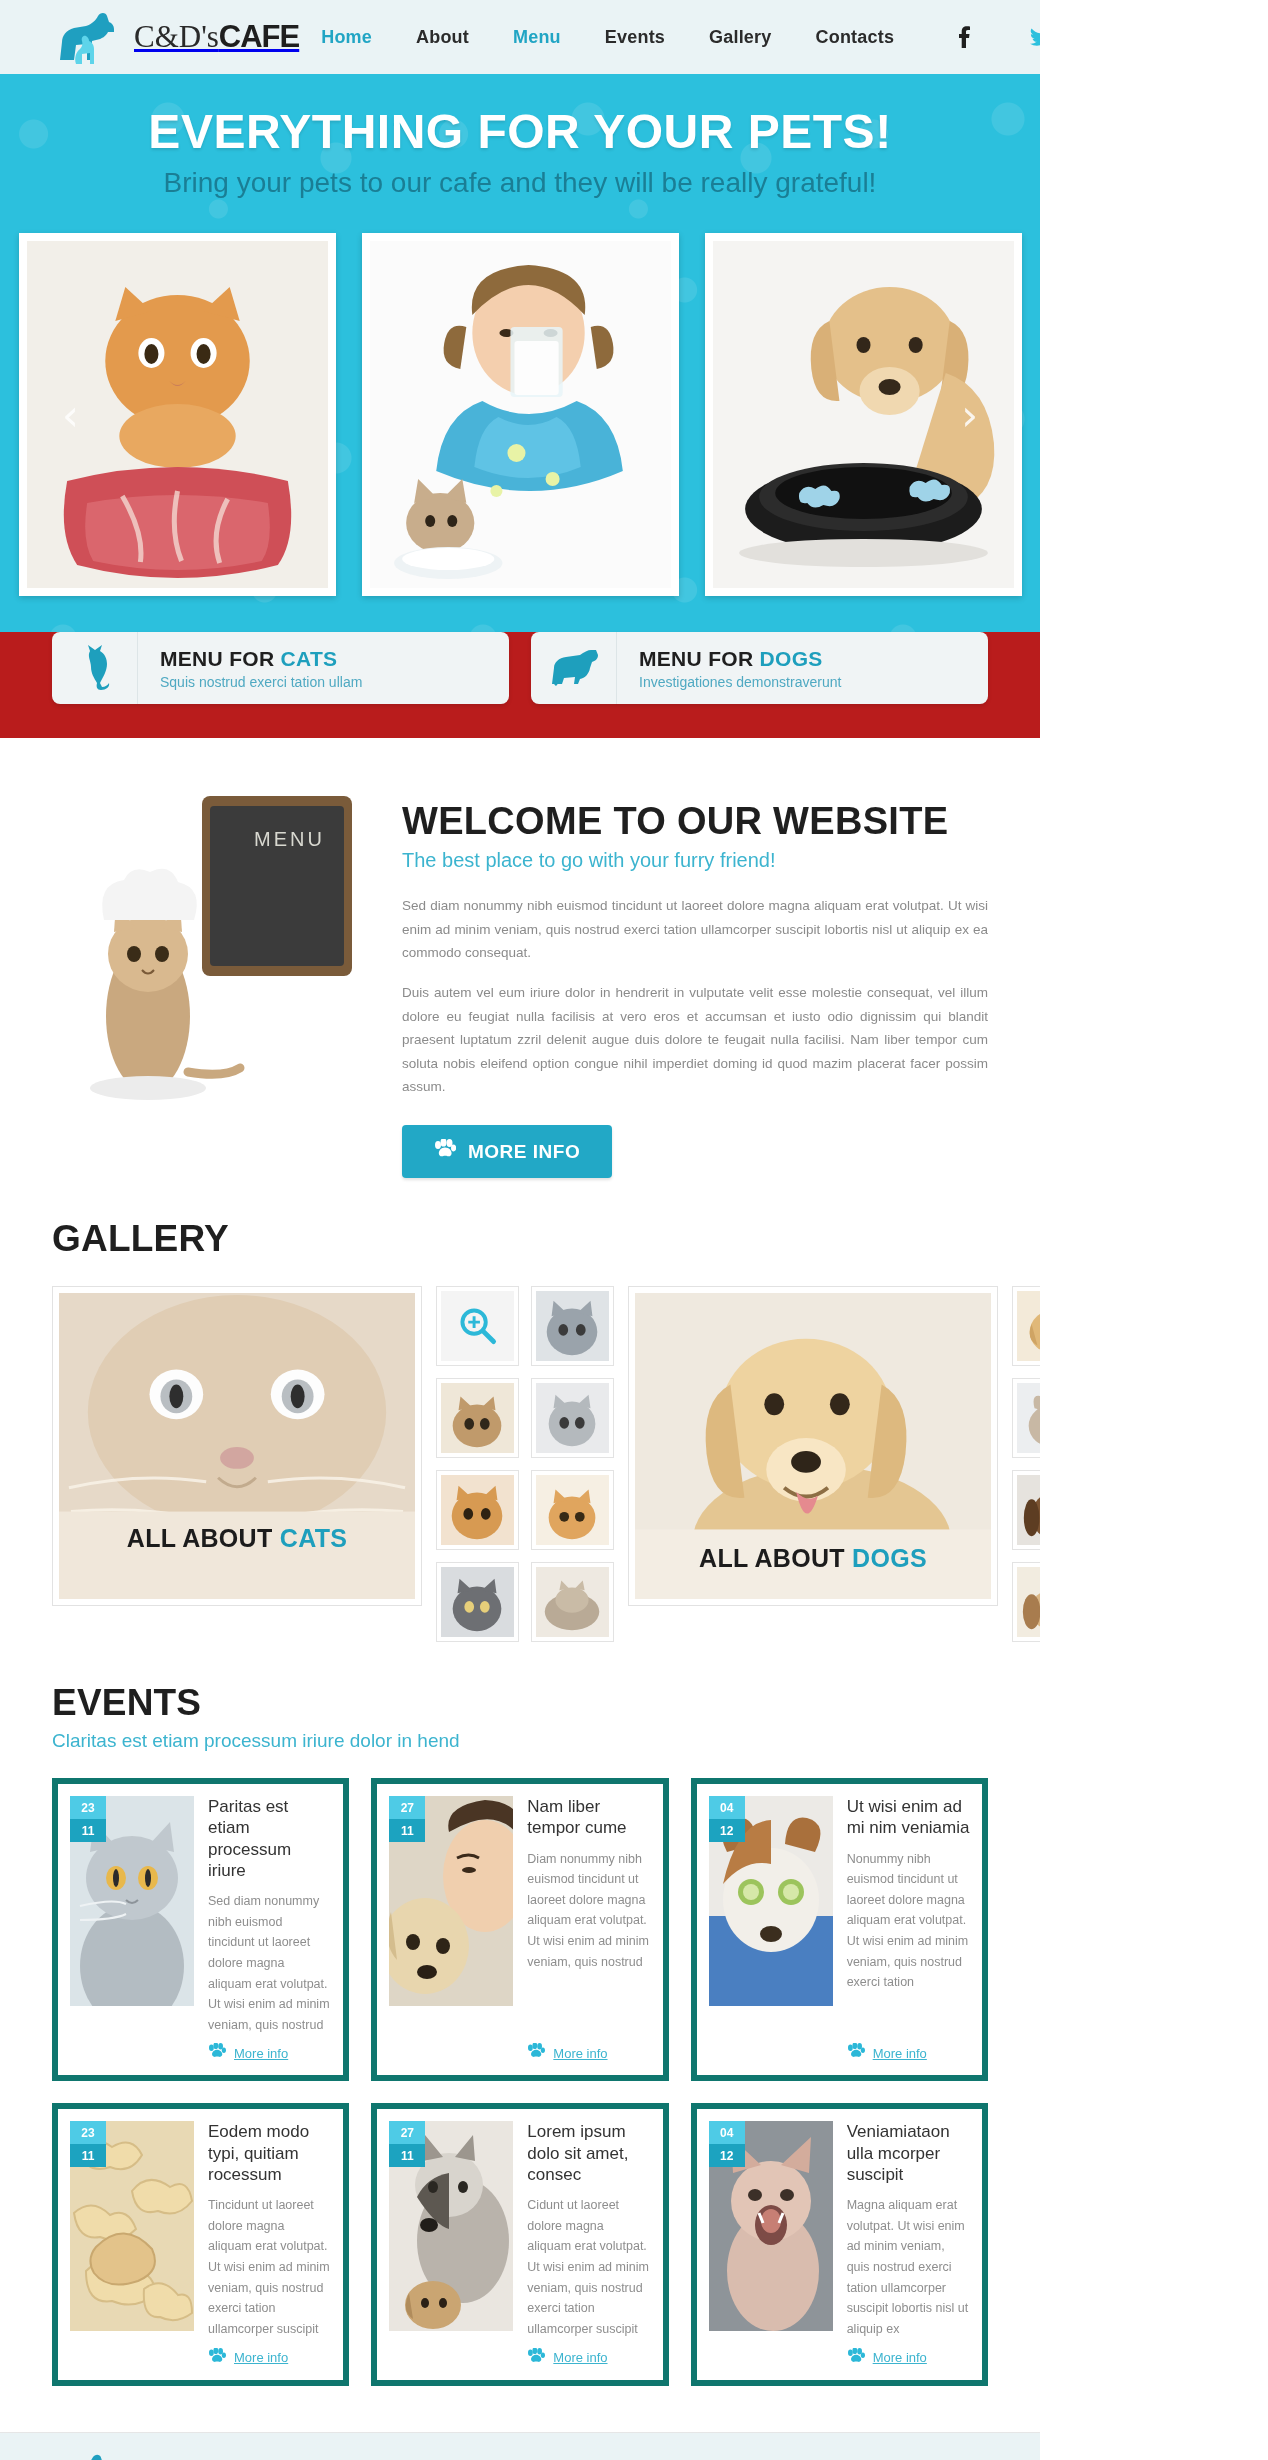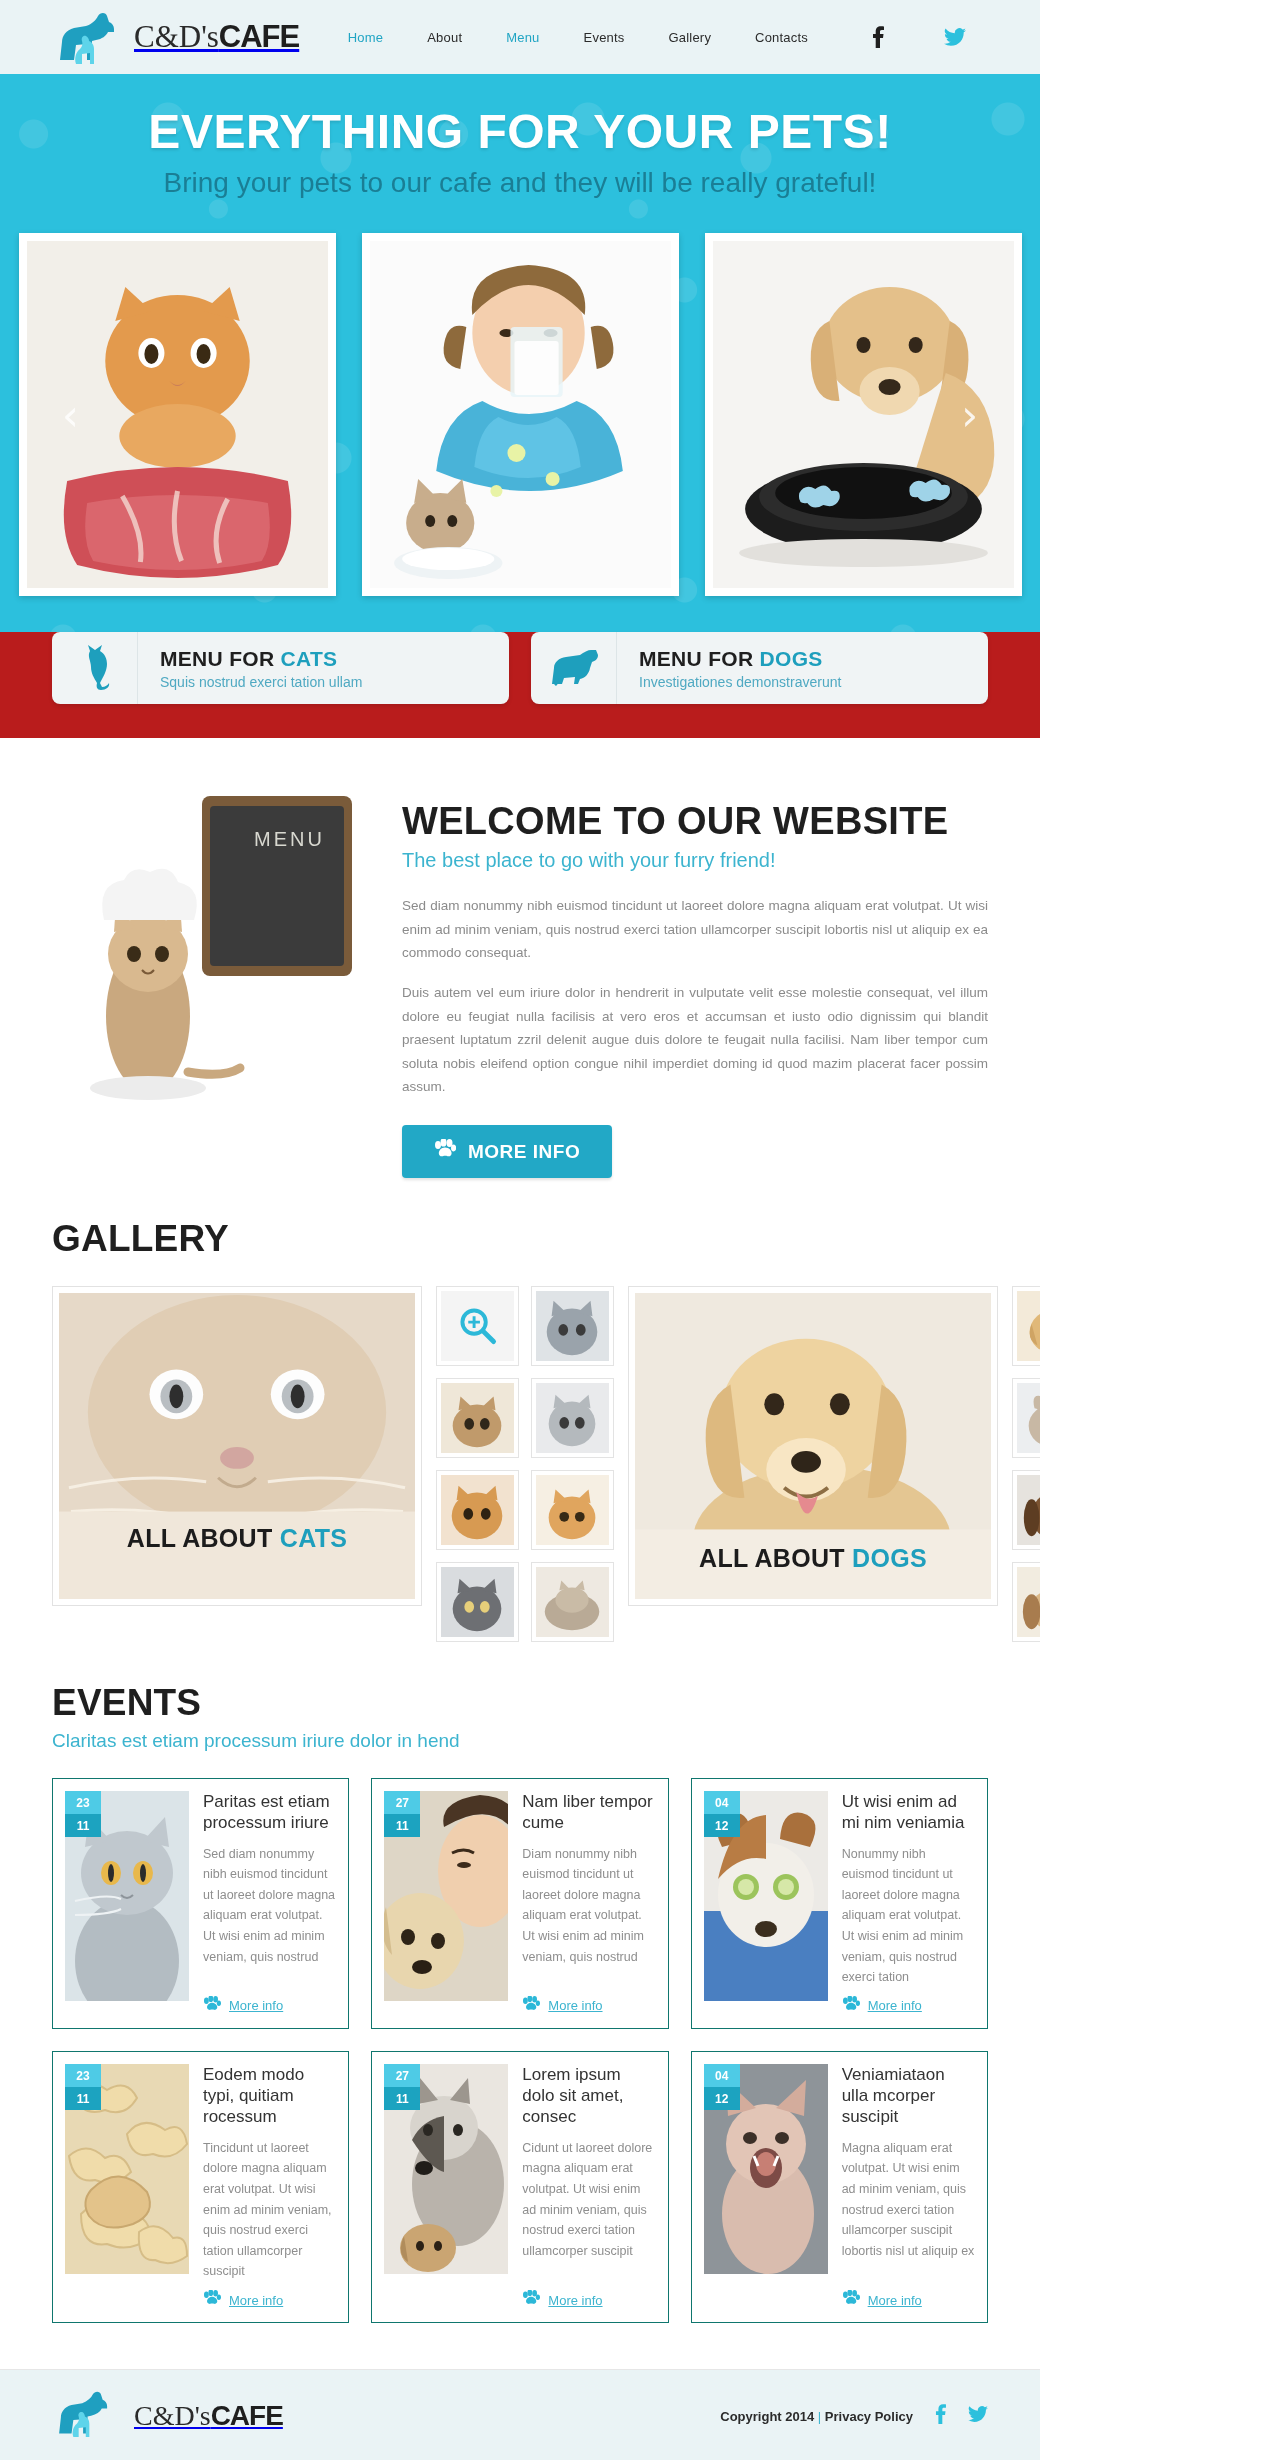--- a/index.html
+++ b/index.html
@@ -18,21 +18,21 @@
     padding:0 52px; position:relative;
   }
   .logo { display:flex; align-items:center; gap:10px; }
   .logo-mark { width:72px; height:58px; position:relative; display:block; }
   .logo-text { font-size:31px; letter-spacing:-0.5px; white-space:nowrap; }
   .logo-text .thin { font-family:"Liberation Serif", serif; font-weight:400; color:#2a2a2a; letter-spacing:0px;}
   .logo-text .bold { font-weight:bold; color:#1f1f1f; letter-spacing:-1px;}
 
   .nav { margin-left:auto; display:flex; align-items:center; gap:0; }
   .nav a {
-    font-size:13px; font-weight:normal; color:#2b2b2b; text-decoration:none;
+    font-size:18px; font-weight:bold; color:#2b2b2b; text-decoration:none;
     padding:0 22px; letter-spacing:0.2px;
   }
   .nav a.active { color:#21a5c4; }
   .social { display:flex; align-items:center; gap:16px; margin-left:20px; }
   .social svg { display:block; }
 
   
   .hero {
     background:#2cc0dd; position:relative; padding:30px 0 0; overflow:hidden;
   }
@@ -130,21 +130,21 @@
   .gal-caption .hl { color:#1e9fbd; }
   .thumbs { display:grid; grid-template-columns:repeat(2, 83px); gap:12px; align-content:start; }
   .thumb {
     width:83px; height:80px; border:1px solid #e3e3e3; padding:4px; background:#fff;
     position:relative; overflow:hidden;
   }
   .thumb-inner { width:100%; height:100%; }
 
   
   .events { padding:26px 52px 46px; display:grid; grid-template-columns:repeat(3,1fr); gap:22px; }
-  .ev-card { border:1px solid #0f766e; background:#fff; padding:12px; display:flex; gap:14px; }
+  .ev-card { border:6px solid #0f766e; background:#fff; padding:12px; display:flex; gap:14px; }
   .ev-imgwrap { position:relative; width:124px; flex:none; }
   .ev-img { width:124px; height:210px; display:block; }
   .ev-date {
     position:absolute; left:0; top:0; width:36px; text-align:center;
     font-size:12px; color:#fff; font-weight:600;
   }
   .ev-day { background:#4ecbe6; padding:5px 0 4px; }
   .ev-mon { background:#1ca3c0; padding:5px 0 4px; }
   .ev-body { flex:1; display:flex; flex-direction:column; }
   .ev-title { font-size:17px; color:#333; line-height:1.25; font-weight:400; }

